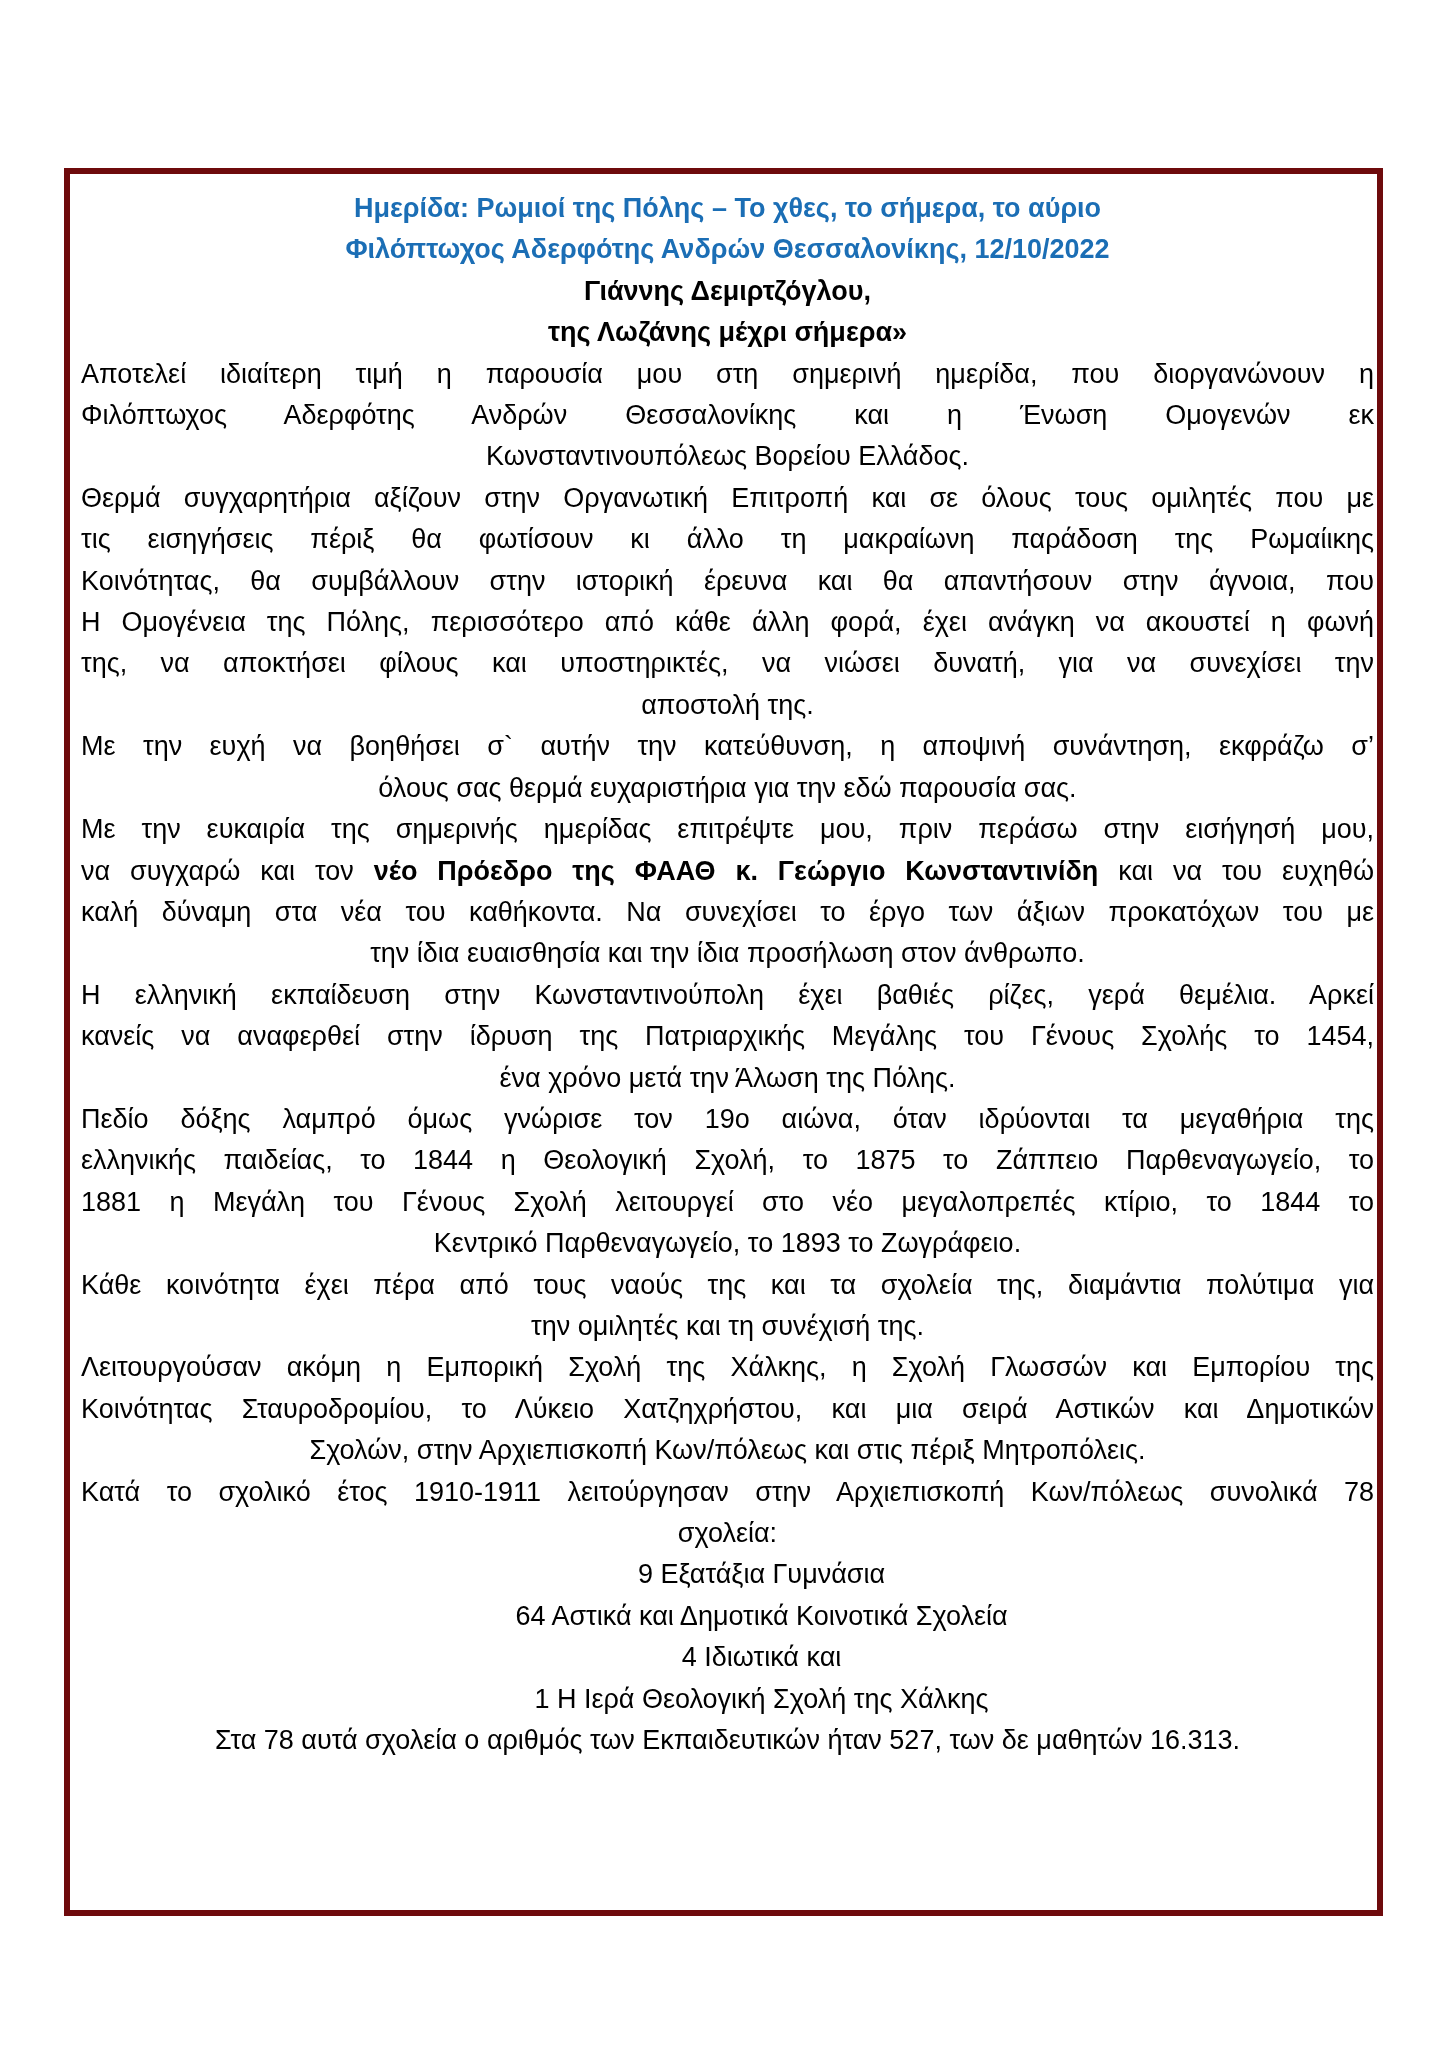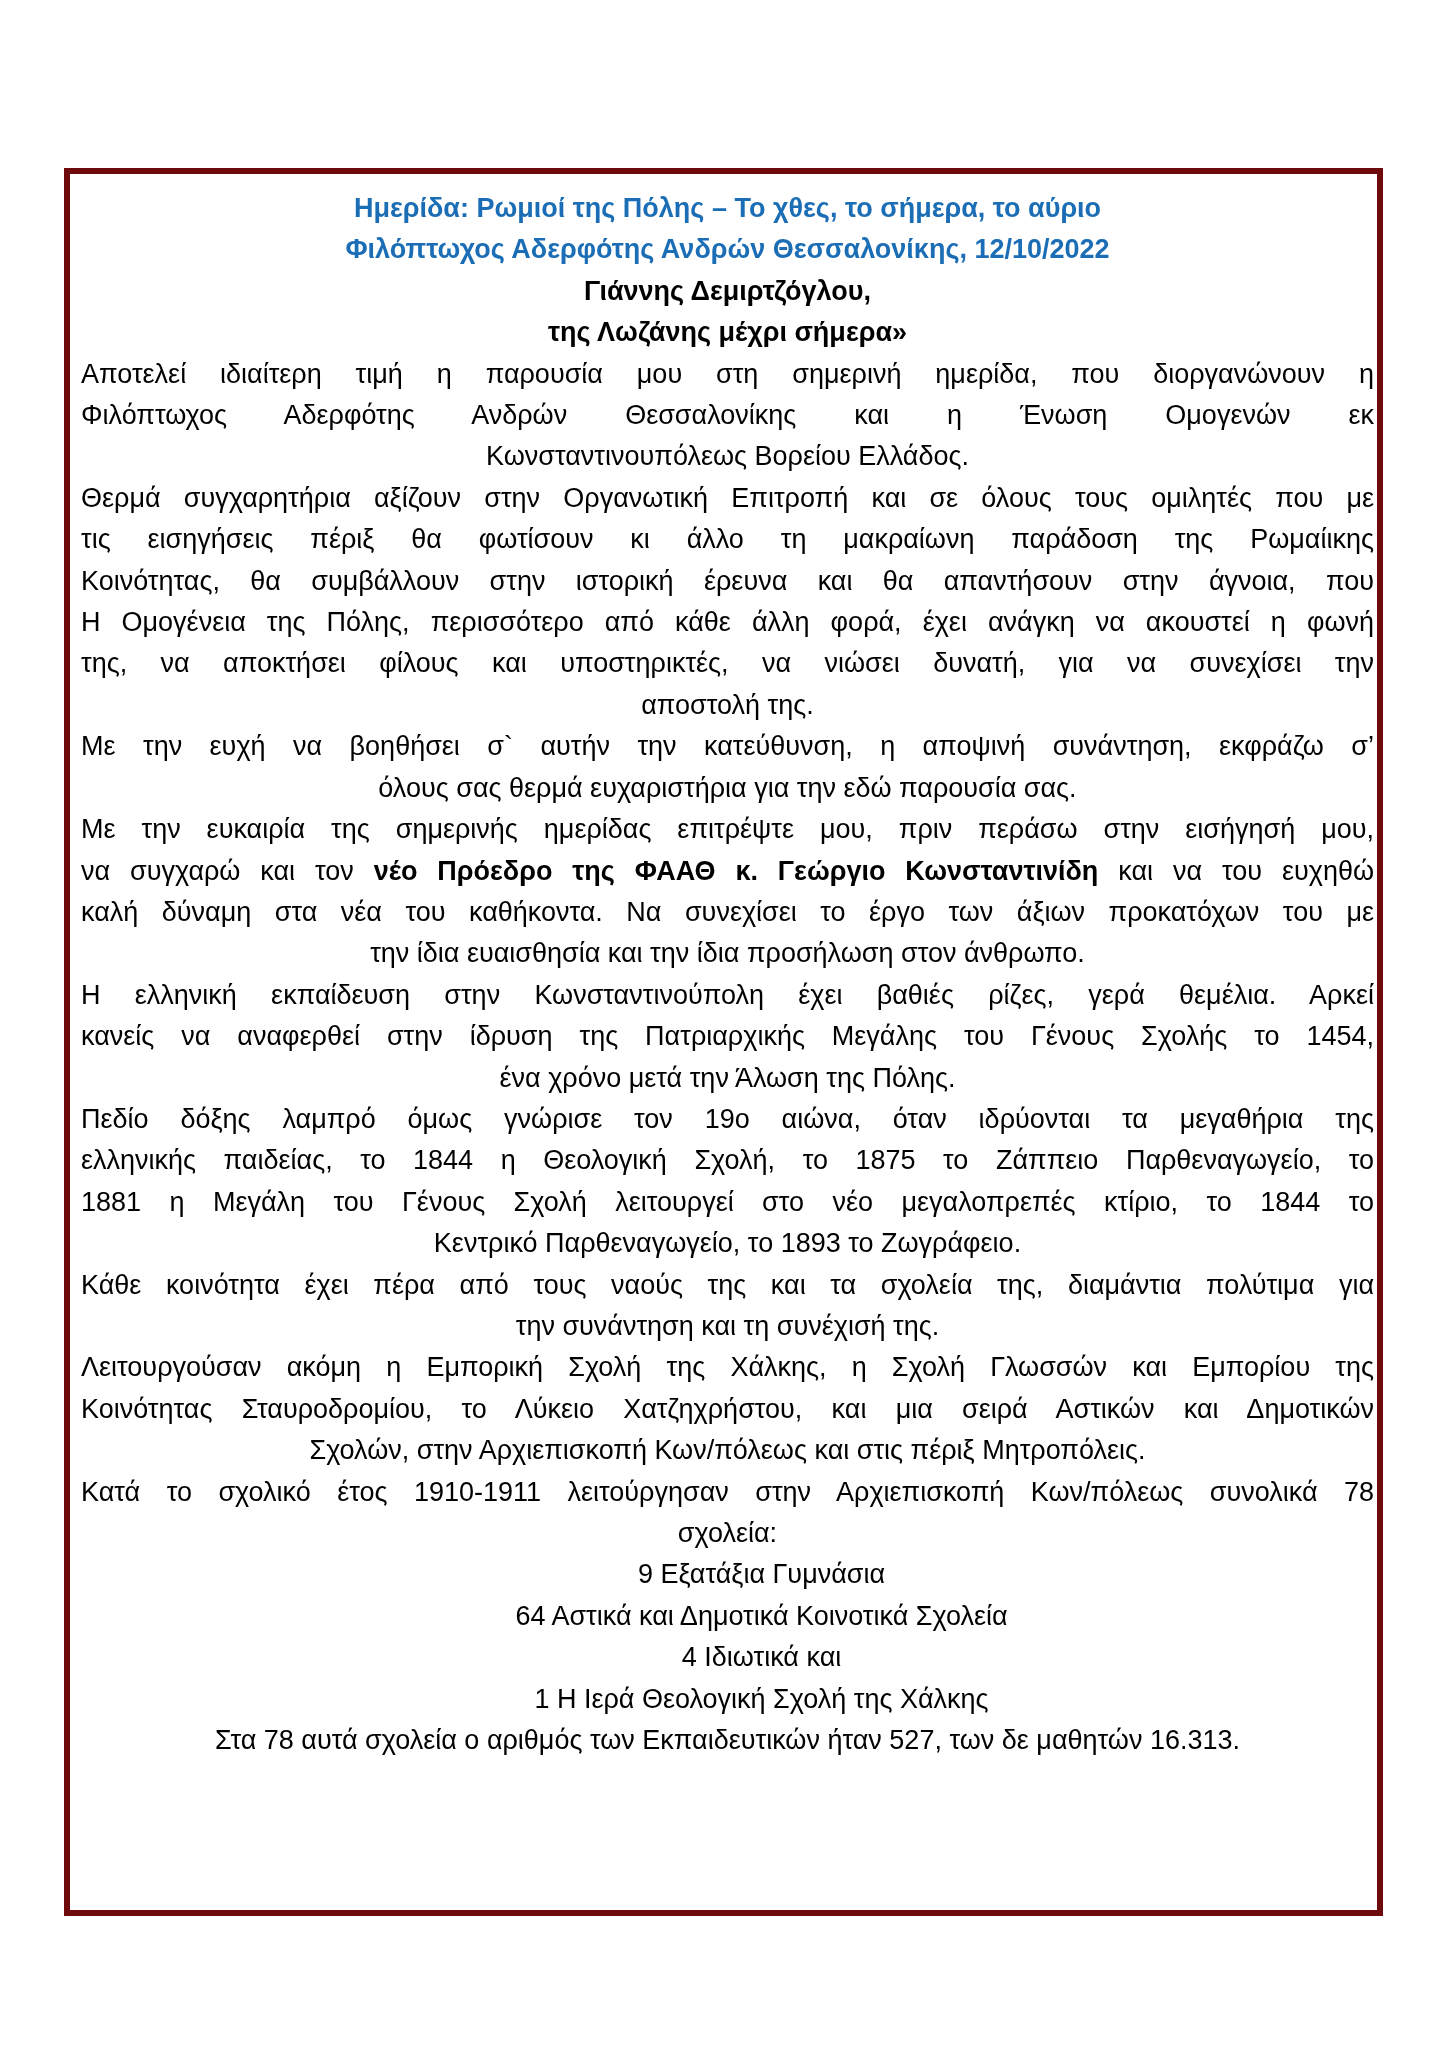--- a/index.html
+++ b/index.html
@@ -86,21 +86,21 @@
 
     <div>
       <span class="line j">Πεδίο δόξης λαμπρό όμως γνώρισε τον 19ο αιώνα, όταν ιδρύονται τα μεγαθήρια της</span>
       <span class="line j">ελληνικής παιδείας, το 1844 η Θεολογική Σχολή, το 1875 το Ζάππειο Παρθεναγωγείο, το</span>
       <span class="line j">1881 η Μεγάλη του Γένους Σχολή λειτουργεί στο νέο μεγαλοπρεπές κτίριο, το 1844 το</span>
       <span class="line">Κεντρικό Παρθεναγωγείο, το 1893 το Ζωγράφειο.</span>
     </div>
 
     <div>
       <span class="line j">Κάθε κοινότητα έχει πέρα από τους ναούς της και τα σχολεία της, διαμάντια πολύτιμα για</span>
-      <span class="line">την συνάντηση και τη συνέχισή της.</span>
+      <span class="line">την ομιλητές και τη συνέχισή της.</span>
     </div>
 
     <div>
       <span class="line j">Λειτουργούσαν ακόμη η Εμπορική Σχολή της Χάλκης, η Σχολή Γλωσσών και Εμπορίου της</span>
       <span class="line j">Κοινότητας Σταυροδρομίου, το Λύκειο Χατζηχρήστου, και μια σειρά Αστικών και Δημοτικών</span>
       <span class="line">Σχολών, στην Αρχιεπισκοπή Κων/πόλεως και στις πέριξ Μητροπόλεις.</span>
     </div>
 
     <div>
       <span class="line j">Κατά το σχολικό έτος 1910-1911 λειτούργησαν στην Αρχιεπισκοπή Κων/πόλεως συνολικά 78</span>

